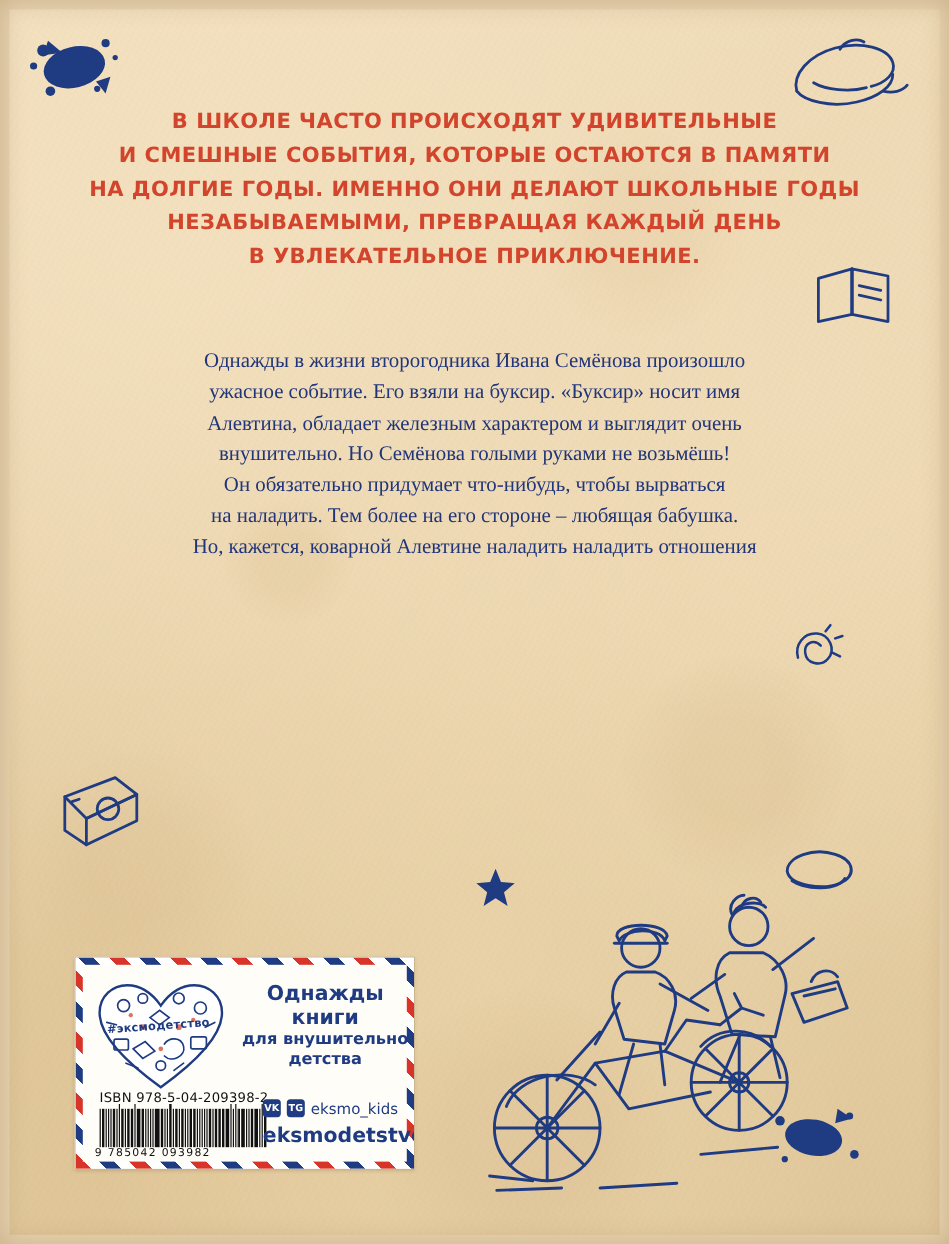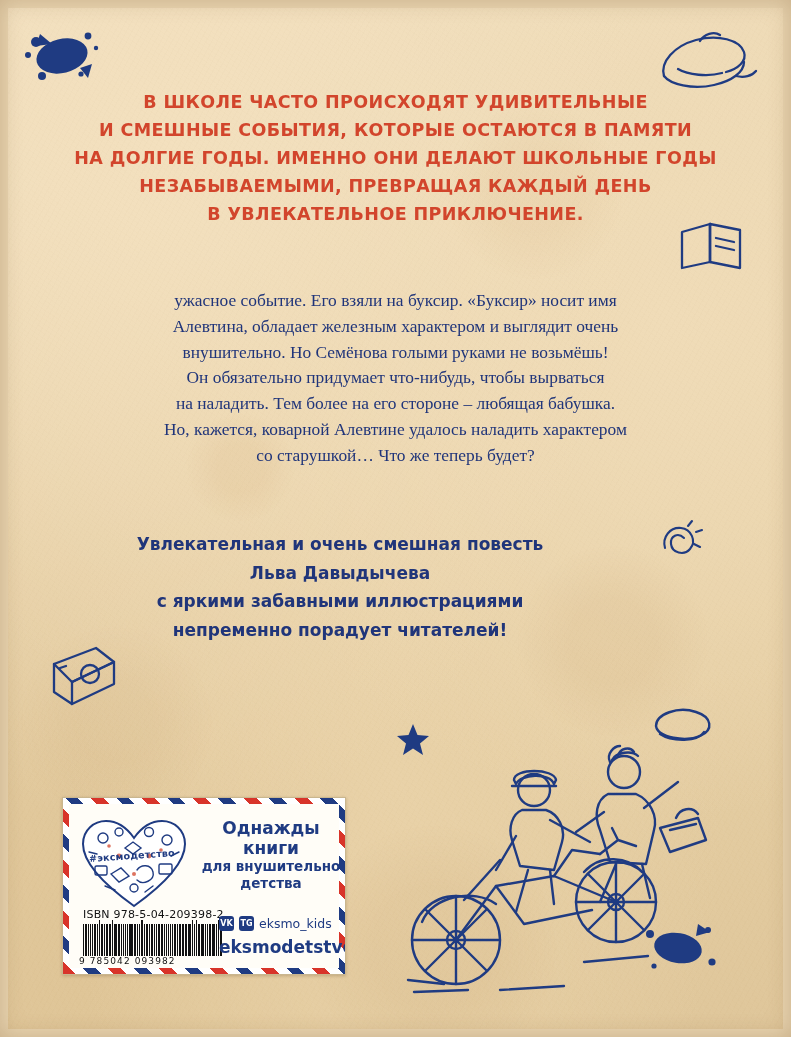--- a/index.html
+++ b/index.html
@@ -358,35 +358,29 @@
 
   <div class="headline">
     <div>В ШКОЛЕ ЧАСТО ПРОИСХОДЯТ УДИВИТЕЛЬНЫЕ</div>
     <div>И СМЕШНЫЕ СОБЫТИЯ, КОТОРЫЕ ОСТАЮТСЯ В ПАМЯТИ</div>
     <div>НА ДОЛГИЕ ГОДЫ. ИМЕННО ОНИ ДЕЛАЮТ ШКОЛЬНЫЕ ГОДЫ</div>
     <div>НЕЗАБЫВАЕМЫМИ, ПРЕВРАЩАЯ КАЖДЫЙ ДЕНЬ</div>
     <div>В УВЛЕКАТЕЛЬНОЕ ПРИКЛЮЧЕНИЕ.</div>
   </div>
 
   <div class="blurb">
+    <div>Однажды в жизни второгодника Ивана Семёнова произошло</div>
     <div>ужасное событие. Его взяли на буксир. «Буксир» носит имя</div>
     <div>Алевтина, обладает железным характером и выглядит очень</div>
     <div>внушительно. Но Семёнова голыми руками не возьмёшь!</div>
     <div>Он обязательно придумает что-нибудь, чтобы вырваться</div>
     <div>на наладить. Тем более на его стороне – любящая бабушка.</div>
-    <div>Но, кажется, коварной Алевтине удалось наладить характером</div>
-    <div>со старушкой… Что же теперь будет?</div>
+    <div>Но, кажется, коварной Алевтине наладить наладить отношения</div>
   </div>
 
-  <div class="promo">
-    <div>Увлекательная и очень смешная повесть</div>
-    <div>Льва Давыдычева</div>
-    <div>с яркими забавными иллюстрациями</div>
-    <div>непременно порадует читателей!</div>
-  </div>
 
   <div class="card">
     <div class="airmail-border"></div>
     <div class="card-inner">
 
       <div class="heart-wrap">
         <svg width="118" height="100" viewBox="0 0 118 100">
           <path d="M59 94 C20 66 8 46 8 32 C8 18 19 9 31 9 C42 9 52 16 59 26 C66 16 76 9 87 9 C99 9 110 18 110 32 C110 46 98 66 59 94 Z" fill="#ffffff" stroke="#1f3b82" stroke-width="2"></path>
           <g fill="none" stroke="#1f3b82" stroke-width="1.4" stroke-linecap="round">
             <circle cx="28" cy="26" r="5"></circle>

